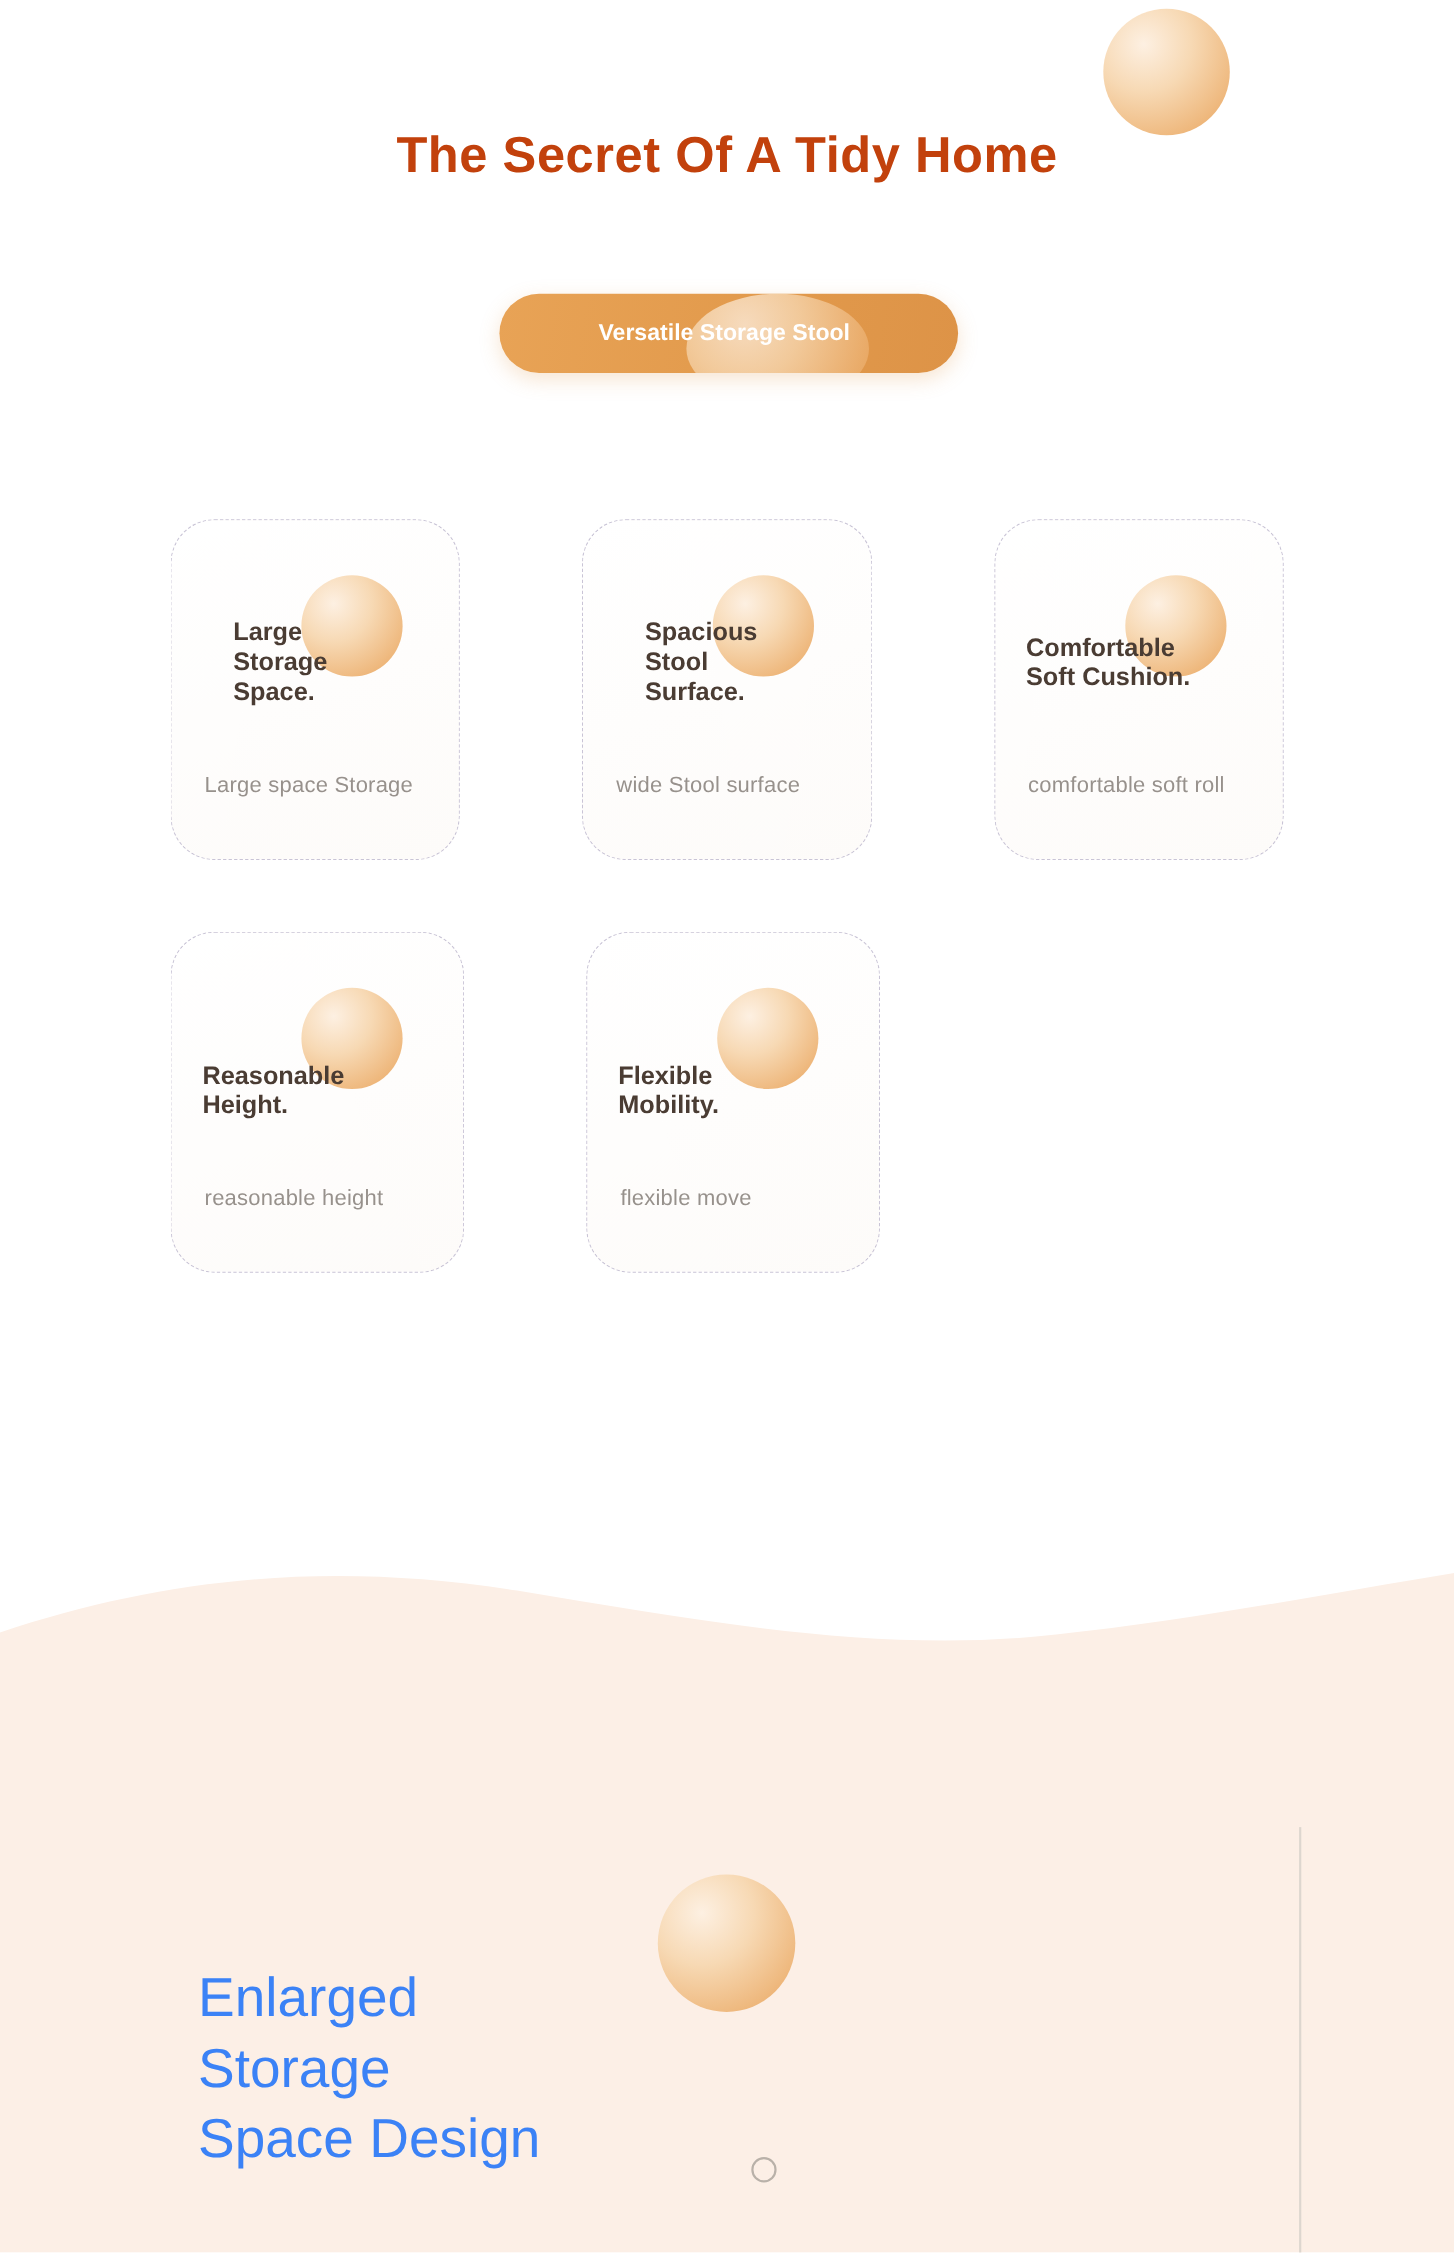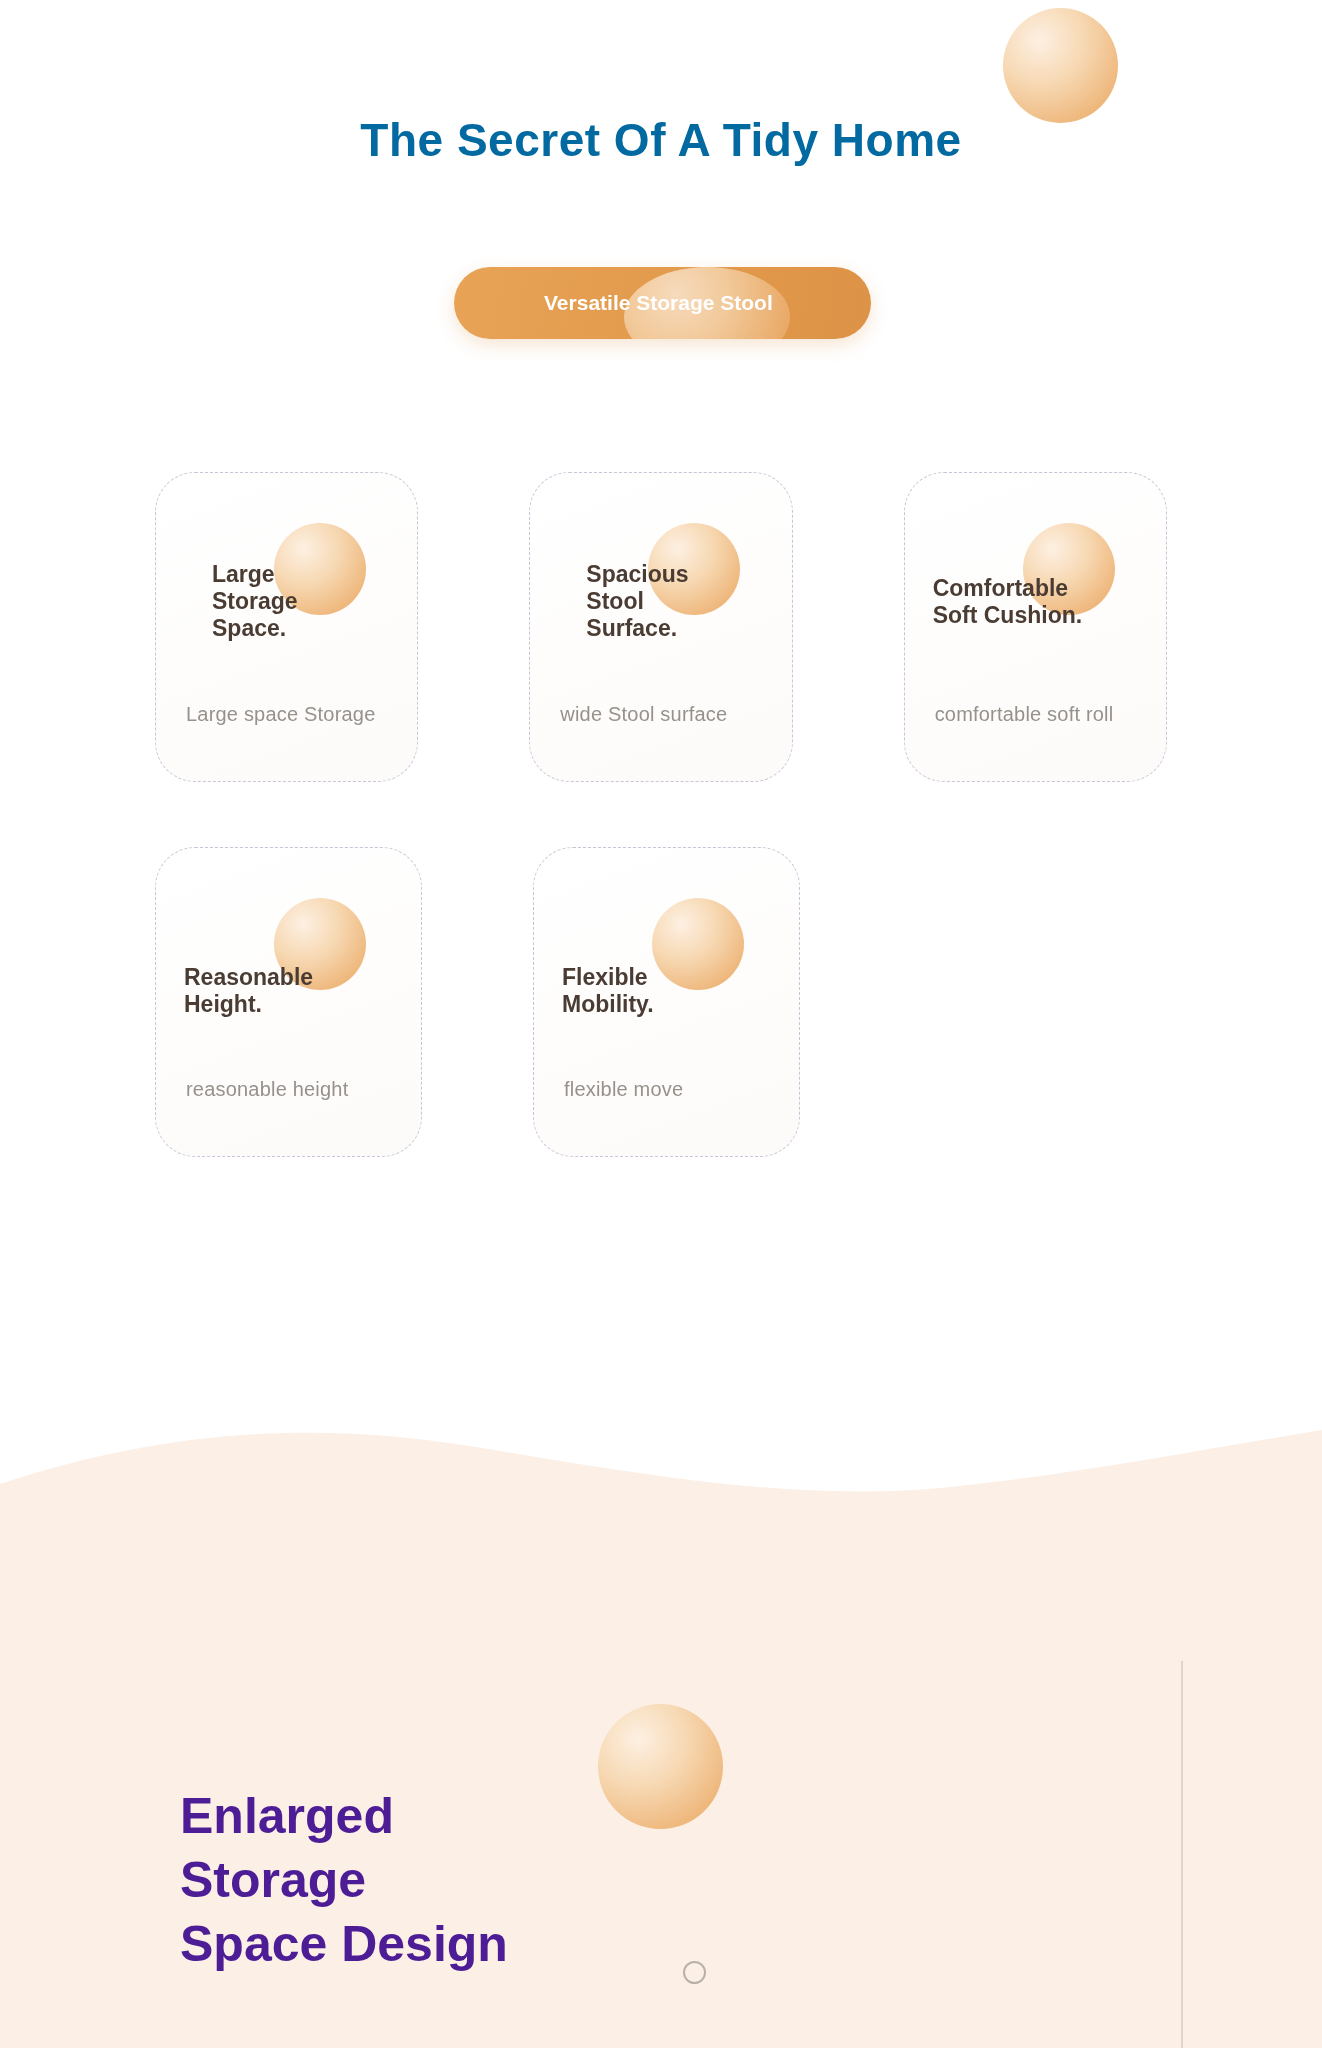--- a/index.html
+++ b/index.html
@@ -27,21 +27,21 @@
   
   .page-title {
     position: absolute;
     top: 82px;
     left: 0;
     width: 100%;
     text-align: center;
     font-size: 46px;
     font-weight: bold;
     letter-spacing: 0.5px;
-    color: #0369a1;
+    color: #c2410c;
   }
 
   .pill {
     position: absolute;
     left: 454px;
     top: 267px;
     width: 417px;
     height: 72px;
     border-radius: 36px;
     background: linear-gradient(100deg, #e8a356 0%, #e29a4c 55%, #dd9347 100%);
@@ -153,23 +153,23 @@
     left: 598px;
     top: 280px;
     width: 125px;
     height: 125px;
   }
   .wave-heading {
     position: absolute;
     left: 180px;
     top: 360px;
     font-size: 50px;
-    font-weight: bold;
+    font-weight: normal;
     line-height: 1.28;
-    color: #4c1d95;
+    color: #3b82f6;
     z-index: 3;
     white-space: pre-line;
   }
   .wave-dot {
     position: absolute;
     left: 683px;
     top: 537px;
     width: 19px;
     height: 19px;
     border: 2px solid #b9b1a9;

